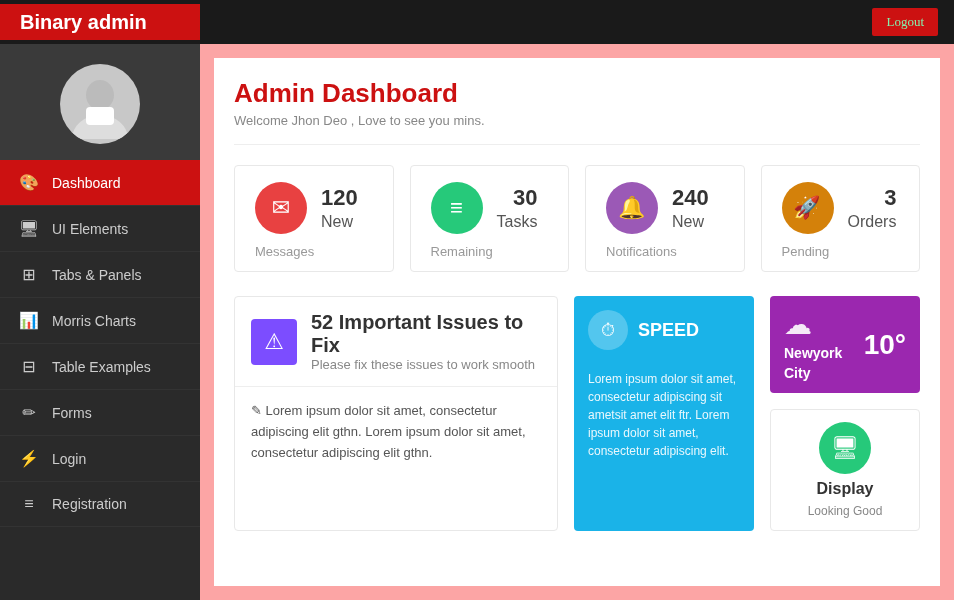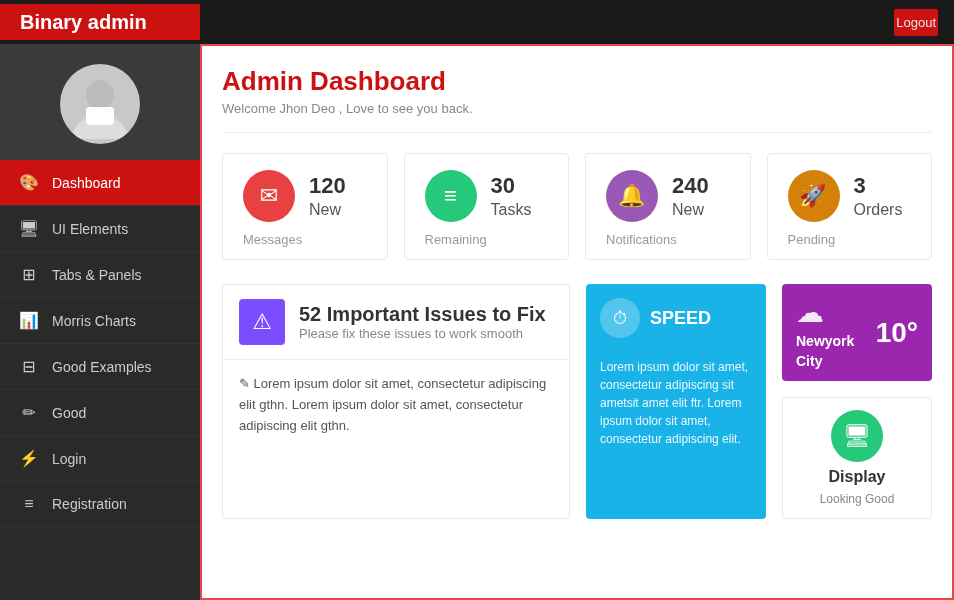--- a/index.html
+++ b/index.html
@@ -25,27 +25,28 @@
       padding: 0 20px;
       height: 36px;
       display: flex;
       align-items: center;
       margin-right: auto;
       margin-left: -16px;
       width: 200px;
     }
     .logout-btn {
       background: #cc1111;
-      color: #e5e5e5;
+      color: #86efac;
       border: none;
-      padding: 6px 2px;
+      padding: 6px 14px;
       font-size: 13px;
       cursor: pointer;
       border-radius: 2px;
       margin-left: 12px;
+      font-family: Liberation Serif, serif;
     }
 
     
     .layout {
       display: flex;
       flex: 1;
       overflow: hidden;
     }
 
     
@@ -86,22 +87,22 @@
       border-bottom: 1px solid #333;
       gap: 12px;
     }
     .nav-item.active { background: #cc1111; color: #fff; }
     .nav-icon { width: 22px; text-align: center; font-size: 16px; flex-shrink: 0; }
 
     
     .main {
       flex: 1;
       overflow-y: auto;
-      background: #ef4444;
-      padding: 2px;
+      background: #fca5a5;
+      padding: 14px;
     }
     .main-inner {
       background: #fff;
       margin: 0;
       min-height: 100%;
       padding: 0 20px 20px;
     }
     .page-header {
       padding: 20px 0 16px;
       border-bottom: 1px solid #eee;
@@ -136,21 +137,21 @@
       height: 52px;
       border-radius: 50%;
       display: flex;
       align-items: center;
       justify-content: center;
       font-size: 22px;
       color: #fff;
       flex-shrink: 0;
     }
     .stat-numbers { line-height: 1.2; }
-    .stat-count { font-size: 22px; font-weight: bold; color: #333; }
+    .stat-count { font-size: 22px; font-weight: bold; color: #333; text-align: right; }
     .stat-label-top { font-size: 16px; color: #555; }
     .stat-label-bottom { color: #999; font-size: 13px; }
 
     
     .widgets-row {
       display: flex;
       gap: 16px;
     }
     .widget-left {
       flex: 1.2;
@@ -281,43 +282,43 @@
         <div class="nav-item">
           <span class="nav-icon">⊞</span>
           <span>Tabs &amp; Panels</span>
         </div>
         <div class="nav-item">
           <span class="nav-icon">📊</span>
           <span>Morris Charts</span>
         </div>
         <div class="nav-item">
           <span class="nav-icon">⊟</span>
-          <span>Good Examples</span>
+          <span>Table Examples</span>
         </div>
         <div class="nav-item">
           <span class="nav-icon">✏</span>
-          <span>Good</span>
+          <span>Forms</span>
         </div>
         <div class="nav-item">
           <span class="nav-icon">⚡</span>
           <span>Login</span>
         </div>
         <div class="nav-item">
           <span class="nav-icon">≡</span>
           <span>Registration</span>
         </div>
       </nav>
   </div>
 
   <div class="main">
     <div class="main-inner">
 
       <div class="page-header">
         <div class="page-title">Admin Dashboard</div>
-        <div class="page-subtitle">Welcome Jhon Deo , Love to see you back.</div>
+        <div class="page-subtitle">Welcome Jhon Deo , Love to see you mins.</div>
       </div>
 
       <div class="stats-row" id="stats-row">
       <div class="stat-card">
     <div class="stat-top">
       <div class="stat-icon-circle" style="background:#e84141">✉</div>
       <div class="stat-numbers">
         <div class="stat-count">120</div>
         <div class="stat-label-top">New</div>
       </div>

